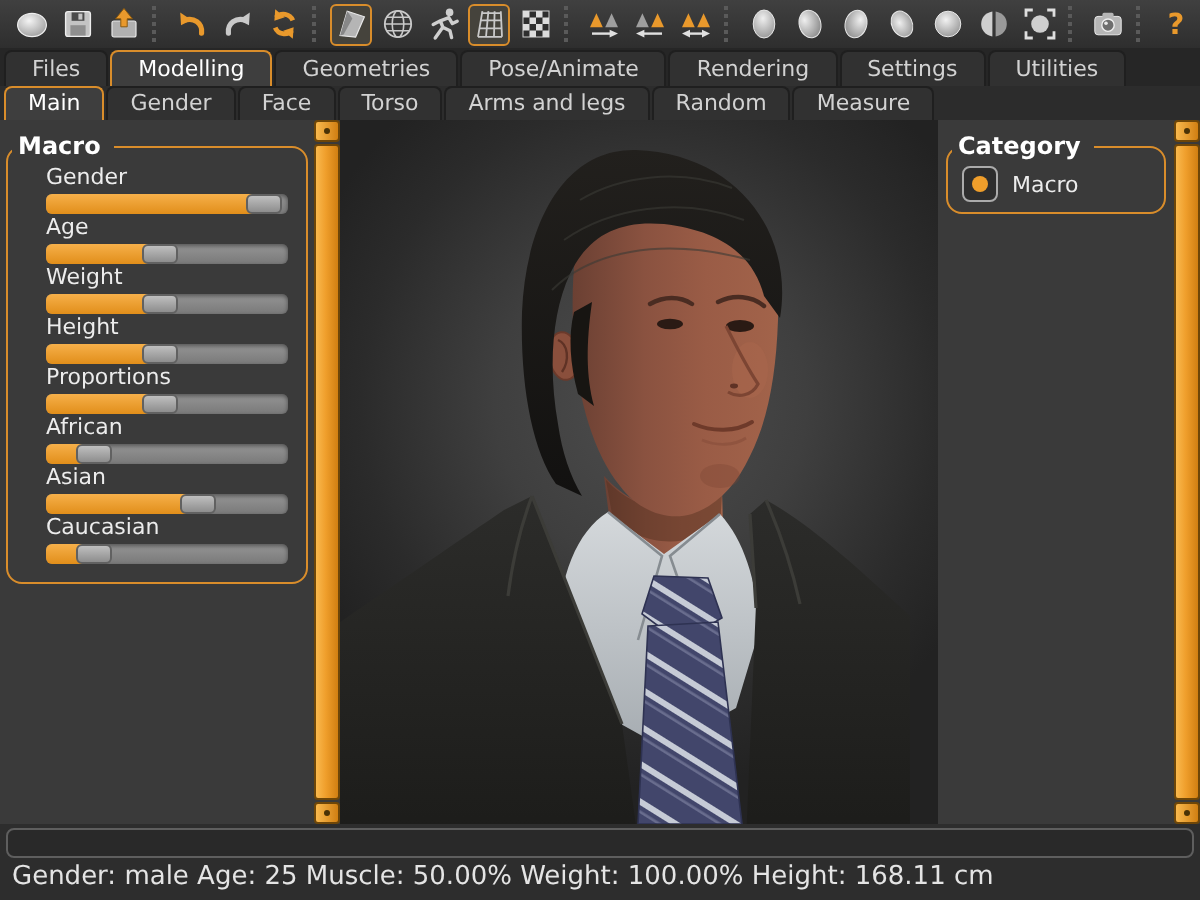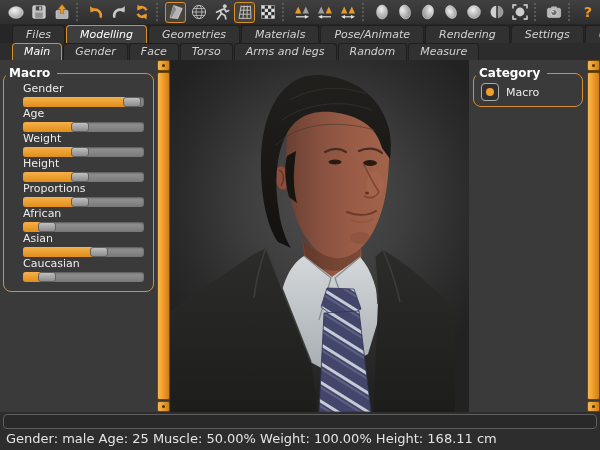--- a/index.html
+++ b/index.html
@@ -8,21 +8,21 @@
 
   
   .toolbar{height:24px;background:linear-gradient(#404040,#2e2e2e);display:flex;align-items:center;padding-left:4px;}
   .tb-group{display:flex;align-items:center;}
   .tb-btn{width:21px;height:21px;display:flex;align-items:center;justify-content:center;
           background:transparent;border:1px solid transparent;border-radius:3px;padding:0;margin:0 1px;cursor:pointer;}
   .tb-btn.selected{border-color:#d98d2b;background:#45433c;}
   .tb-sep{width:3px;height:18px;border-left:2px dotted #5a5a5a;margin:0 3px;}
 
   
-  .tabbar{display:flex;align-items:flex-end;padding-left:12px;font-style:italic;}
+  .tabbar{display:flex;align-items:flex-end;padding-left:2px;}
   .tabbar1{height:19px;background:#262626;}
   .tabbar2{height:17px;background:#2c2c2c;}
   .tab{font-size:11px;color:#d2d2d2;background:#313131;padding:2px 13px;border:1px solid #1f1f1f;border-bottom:none;
        border-radius:4px 4px 0 0;margin-right:1px;line-height:13px;cursor:pointer;white-space:nowrap;}
   .tabbar2 .tab{padding:1px 11px 2px;}
   .tab.active{background:#3e3e3e;color:#ffffff;border-color:#d98d2b;}
 
   
   .main{position:absolute;top:60px;left:0;right:0;bottom:38px;display:flex;}
   .left-panel{width:157px;padding:0 3px;box-sizing:border-box;background:#3a3a3a;}
@@ -276,21 +276,20 @@
           <text x="9" y="14.2" font-family="DejaVu Sans, sans-serif" font-size="14.5" font-weight="bold" fill="#e9992c" text-anchor="middle">?</text>
         </svg>
       </button>
     </div>
   </div>
 
 <div class="tabbar tabbar1" id="tabbar1">
     <div class="tab">Files</div>
     <div class="tab active">Modelling</div>
     <div class="tab">Geometries</div>
-    <div class="tab">Materials</div>
     <div class="tab">Pose/Animate</div>
     <div class="tab">Rendering</div>
     <div class="tab">Settings</div>
     <div class="tab">Utilities</div>
   </div>
 <div class="tabbar tabbar2" id="tabbar2">
     <div class="tab active">Main</div>
     <div class="tab">Gender</div>
     <div class="tab">Face</div>
     <div class="tab">Torso</div>

